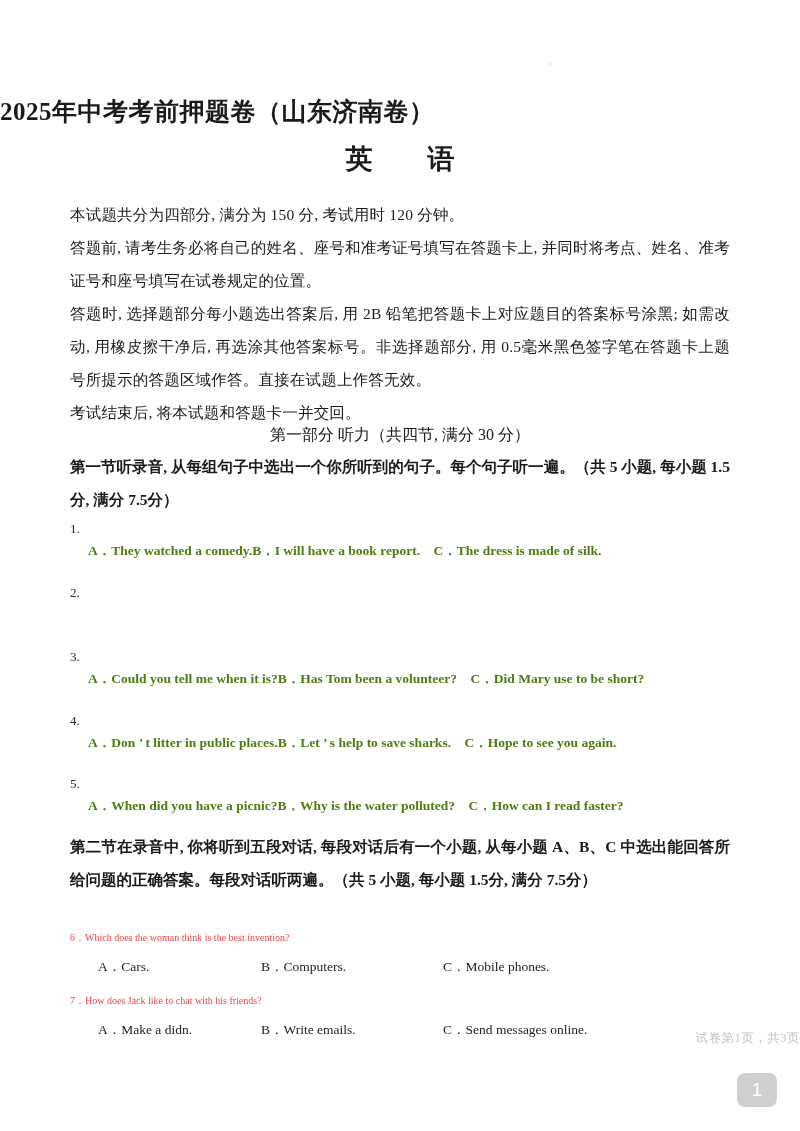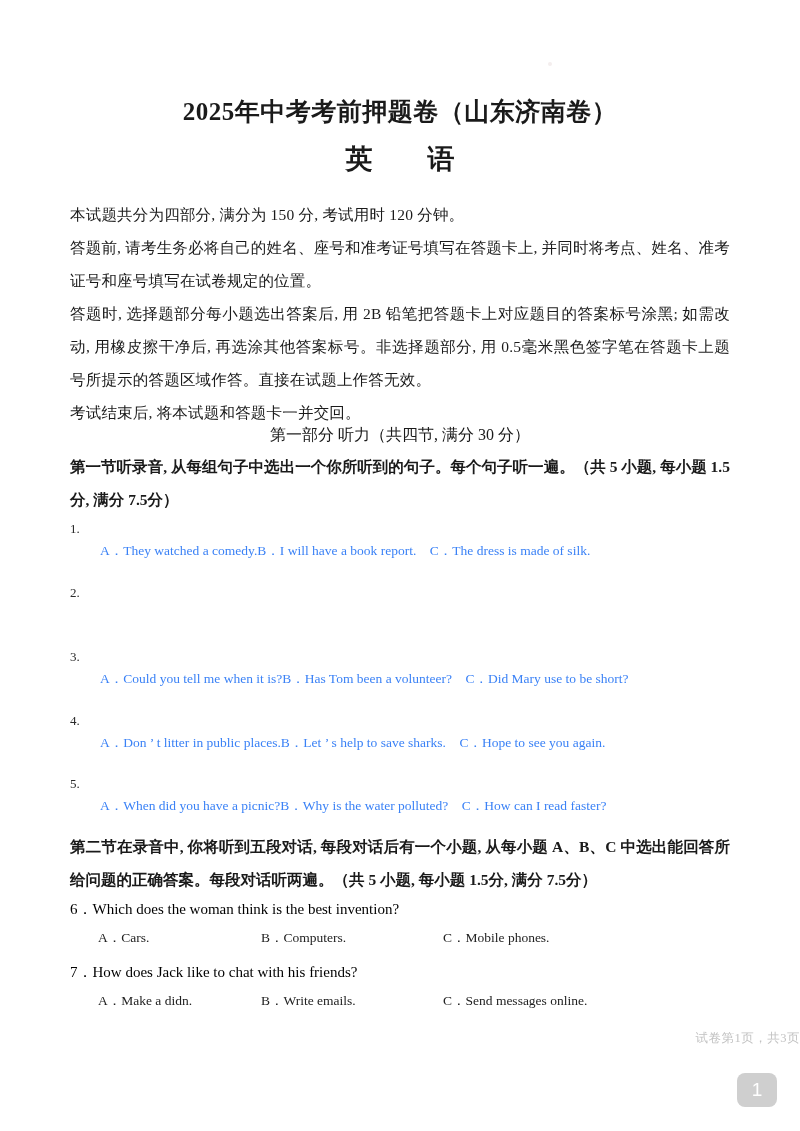--- a/index.html
+++ b/index.html
@@ -21,21 +21,21 @@
     inset: 0;
     padding: 0;
   }
 
   
   .doc-title {
     position: absolute;
     left: 0;
     top: 98px;
     width: 800px;
-    text-align: center;
+    text-align: left;
     font-size: 25px;
     font-weight: bold;
     letter-spacing: 0.5px;
     line-height: 1.1;
   }
   .subject-title {
     position: absolute;
     left: 0;
     top: 145px;
     width: 800px;
@@ -89,34 +89,36 @@
   .sec-heading.second { top: 830px; }
 
   
   .q-block { position: absolute; left: 70px; width: 680px; }
   .q-num {
     font-size: 13px;
     line-height: 22px;
     color: #2a2a2a;
   }
   .q-options-inline {
-    margin-left: 30px;
+    margin-left: 18px;
     font-size: 13.5px;
     line-height: 22px;
     white-space: nowrap;
-    color: #3b82f6;
+    color: #4d7c0f;
+    font-weight: bold;
   }
 
   
   .q2-block { position: absolute; left: 70px; width: 680px; }
   .q2-stem {
-    font-size: 15px;
+    font-size: 10px;
     line-height: 24px;
-    color: #000000;
+    color: #ef4444;
     white-space: nowrap;
+    margin-top: 29px;
   }
   .q2-row {
     margin-top: 6px;
     margin-left: 28px;
     position: relative;
     height: 22px;
   }
   .q2-opt {
     position: absolute;
     top: 0;

